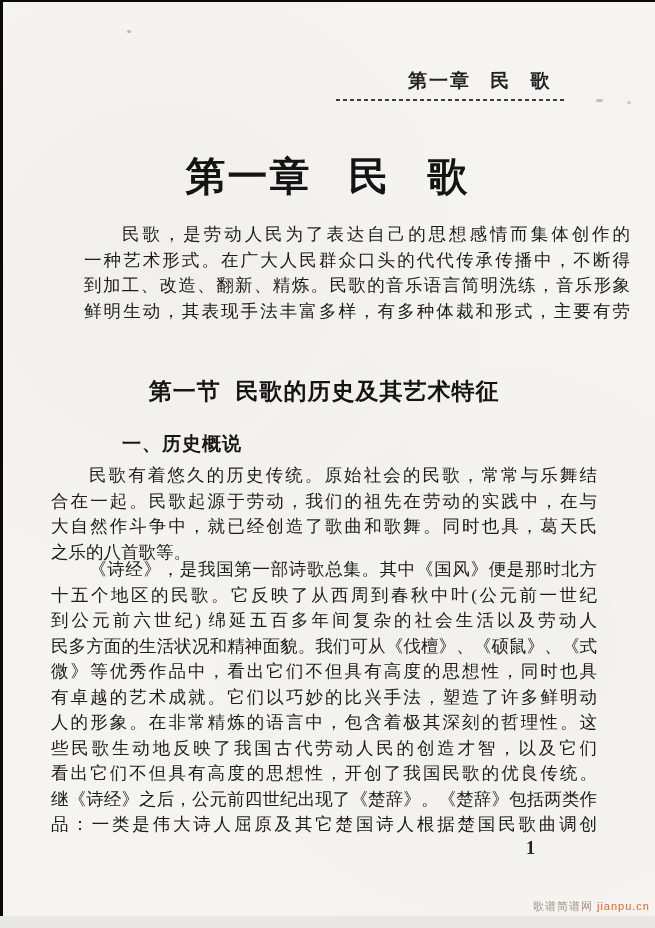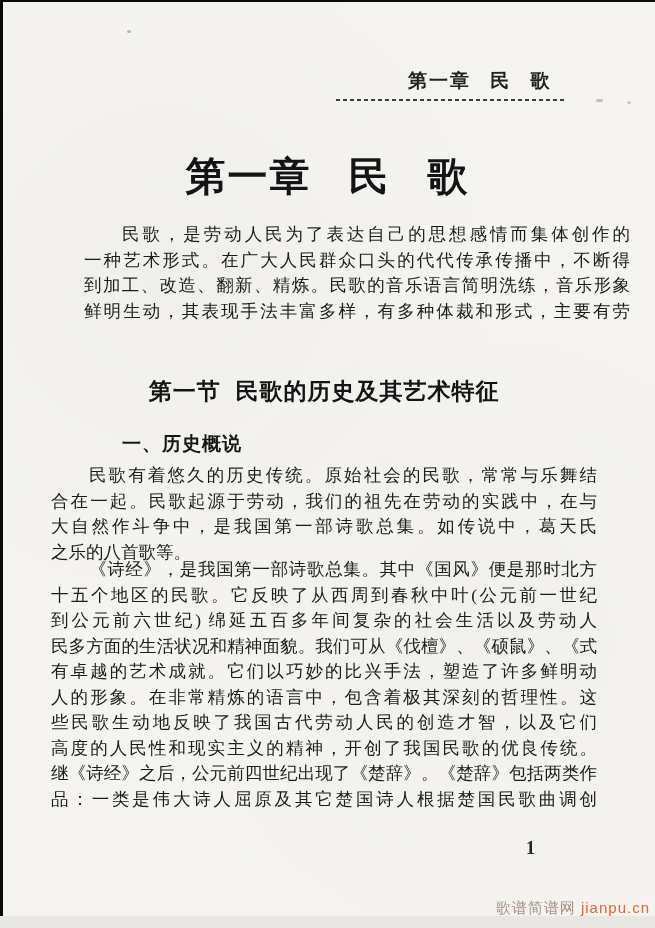--- a/index.html
+++ b/index.html
@@ -50,21 +50,21 @@
     position:absolute;top:431px;left:98px;
     font-family:"Liberation Sans","DejaVu Sans",sans-serif;
     font-weight:bold;font-size:19px;letter-spacing:1px;color:#161616;margin-left:24px;
   }
 
   .page-number{position:absolute;top:838px;left:526px;font-size:18px;font-weight:bold;color:#222;}
 
   .watermark{
     position:absolute;top:899px;right:5px;white-space:nowrap;
     font-family:"Liberation Sans","DejaVu Sans",sans-serif;
-    font-size:15px;letter-spacing:1px;
+    font-size:11px;letter-spacing:1px;
   }
   .wm-name{color:#a39183;}
   .wm-url{color:#e0662e;}
 
   .speck1{position:absolute;left:127px;top:30px;width:4px;height:3px;background:#9a9a9a;border-radius:50%;opacity:.7;}
   .speck2{position:absolute;left:596px;top:99px;width:7px;height:3px;background:#b5b2ad;border-radius:2px;opacity:.8;}
   .speck3{position:absolute;left:627px;top:101px;width:4px;height:3px;background:#c0bdb8;border-radius:50%;opacity:.8;}
 </style>
 </head>
 <body>
@@ -87,33 +87,34 @@
     <div class="bl">到加工、改造、翻新、精炼。民歌的音乐语言简明洗练，音乐形象</div>
     <div class="bl">鲜明生动，其表现手法丰富多样，有多种体裁和形式，主要有劳</div>
   </div>
 
   <div class="section-heading">第一节 民歌的历史及其艺术特征</div>
   <div class="subsection-heading">一、历史概说</div>
 
   <div class="textblock" id="para1">
     <div class="bl indent">民歌有着悠久的历史传统。原始社会的民歌，常常与乐舞结</div>
     <div class="bl">合在一起。民歌起源于劳动，我们的祖先在劳动的实践中，在与</div>
-    <div class="bl">大自然作斗争中，是我国第一部诗歌总集。如传说中，葛天氏</div>
+    <div class="bl">大自然作斗争中，就已经创造了歌曲和歌舞。同时也具，葛天氏</div>
     <div class="bl short">之乐的八首歌等。</div>
   </div>
 
   <div class="textblock" id="para2">
     <div class="bl indent">《诗经》，是我国第一部诗歌总集。其中《国风》便是那时北方</div>
     <div class="bl">十五个地区的民歌。它反映了从西周到春秋中叶(公元前一世纪</div>
     <div class="bl">到公元前六世纪) 绵延五百多年间复杂的社会生活以及劳动人</div>
     <div class="bl">民多方面的生活状况和精神面貌。我们可从《伐檀》、《硕鼠》、《式</div>
+    <div class="bl">微》等优秀作品中，看出它们不但具有高度的思想性，同时也具</div>
     <div class="bl">有卓越的艺术成就。它们以巧妙的比兴手法，塑造了许多鲜明动</div>
     <div class="bl">人的形象。在非常精炼的语言中，包含着极其深刻的哲理性。这</div>
     <div class="bl">些民歌生动地反映了我国古代劳动人民的创造才智，以及它们</div>
-    <div class="bl">高度的人民性和现实主义的精神，开创了我国民歌的优良传统。</div>
+    <div class="bl">看出它们不但具有高度的思想性，开创了我国民歌的优良传统。</div>
     <div class="bl">继《诗经》之后，公元前四世纪出现了《楚辞》。《楚辞》包括两类作</div>
     <div class="bl">品：一类是伟大诗人屈原及其它楚国诗人根据楚国民歌曲调创</div>
   </div>
 
   <div class="page-number">1</div>
 
   <div class="watermark">
     <span class="wm-name">歌谱简谱网</span>
     <span class="wm-url">jianpu.cn</span>
   </div>

